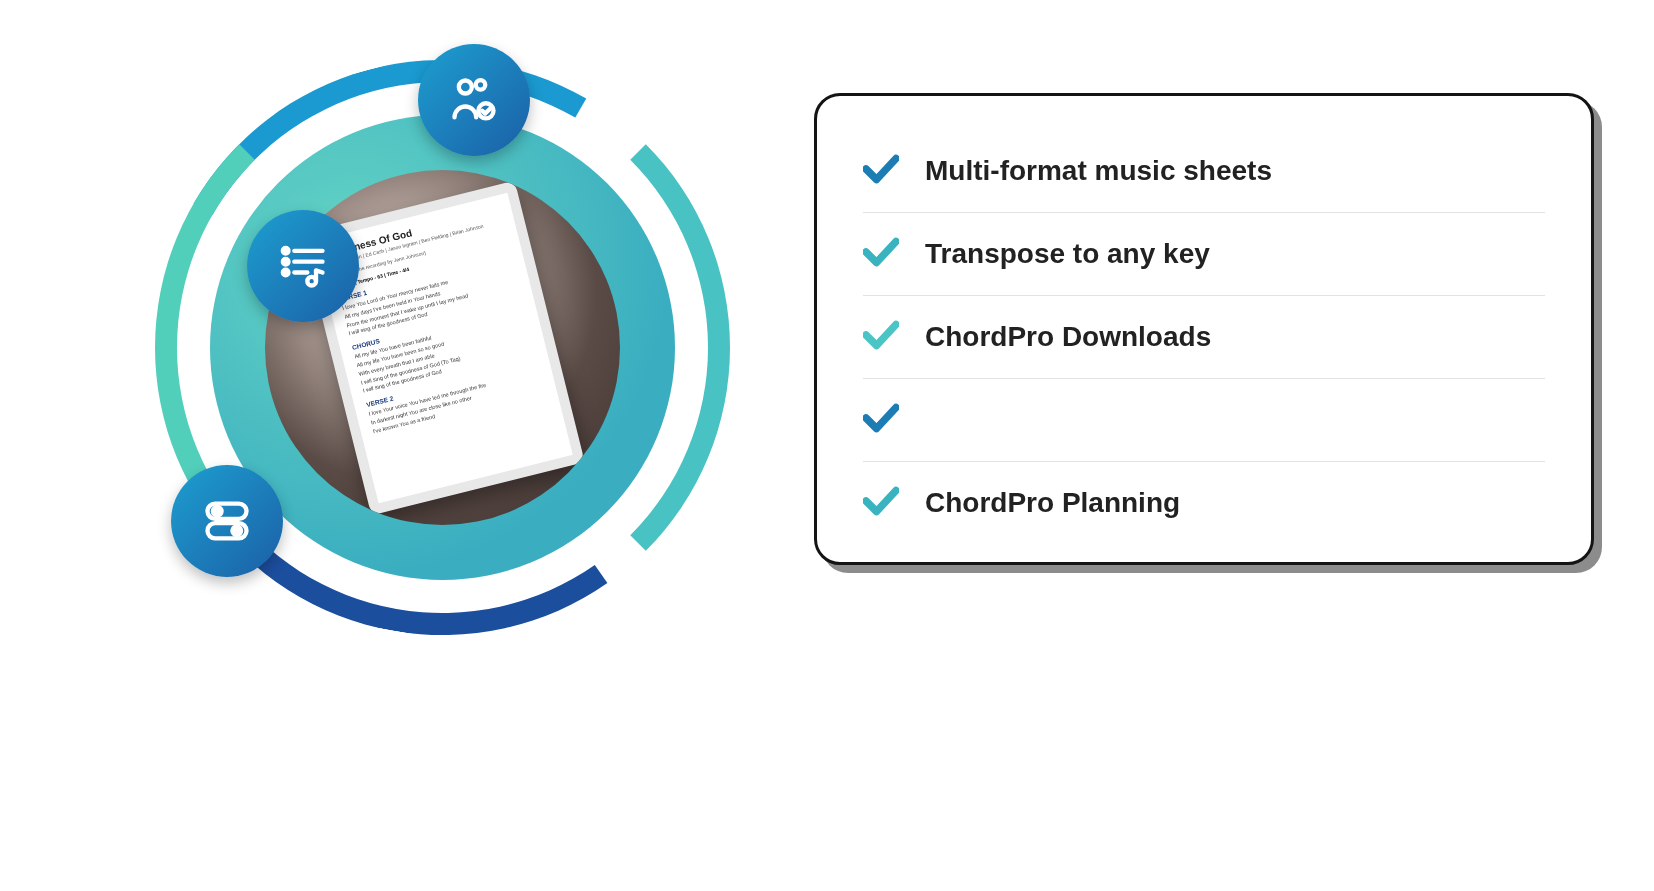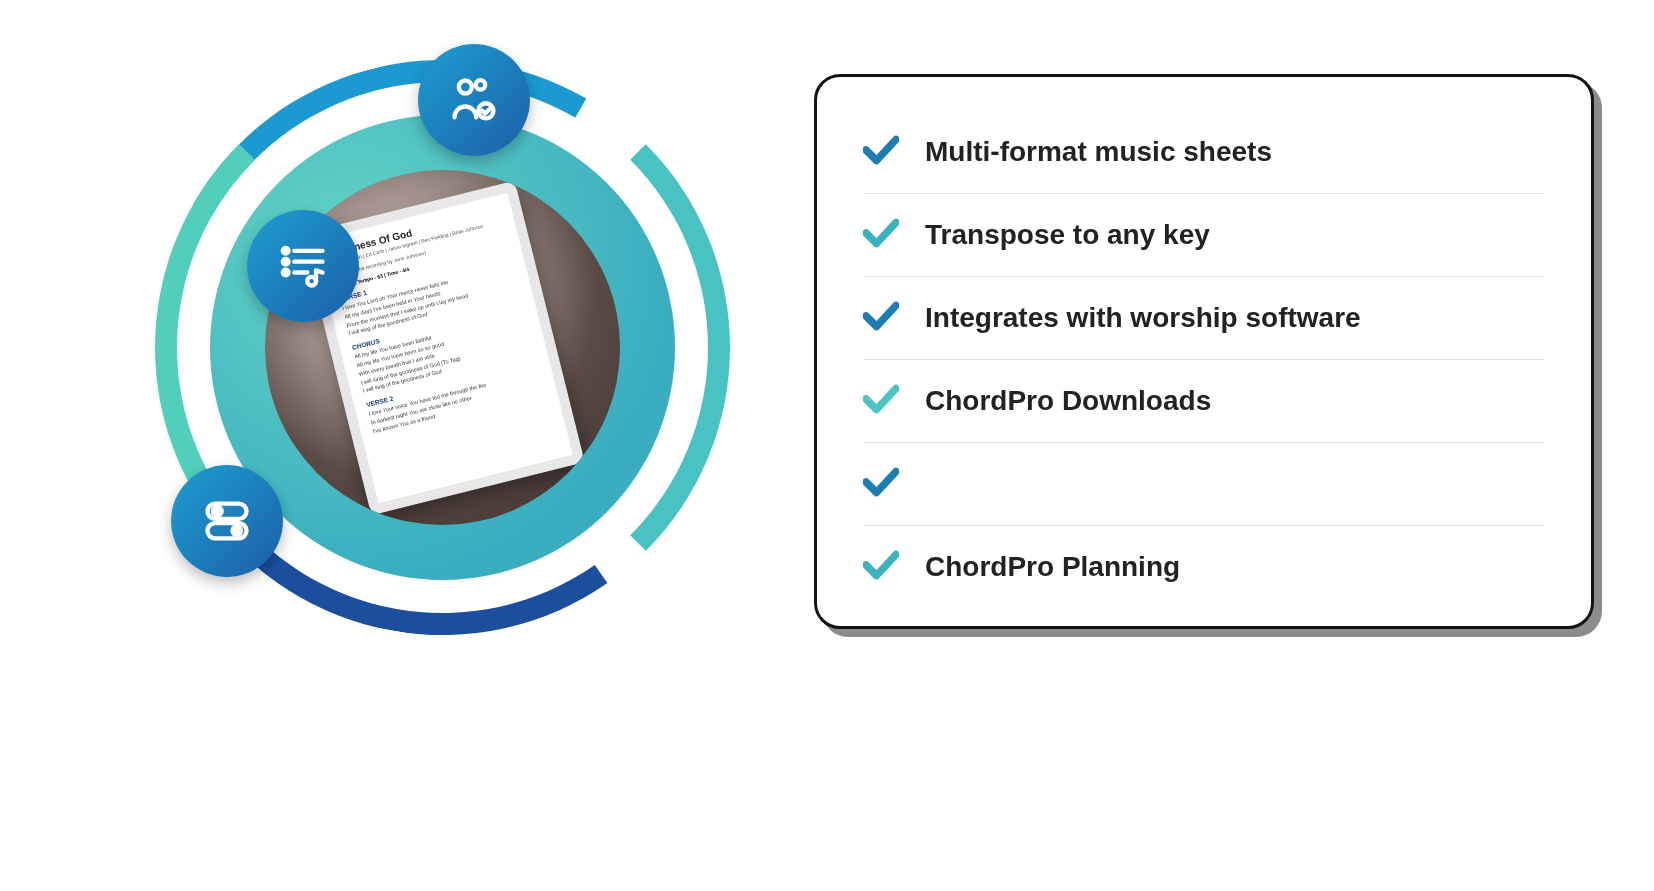--- a/index.html
+++ b/index.html
@@ -90,21 +90,21 @@
     }
     .badge svg { width: 52px; height: 52px; stroke: #fff; fill: none; stroke-width: 2; stroke-linecap: round; stroke-linejoin: round; }
     .badge-people  { left: 263px; top: -16px; }
     .badge-list    { left: 92px;  top: 150px; }
     .badge-sliders { left: 16px;  top: 405px; }
 
     
     .feature-card {
       position: absolute;
       right: 60px;
-      top: 74px;
+      top: 93px;
       width: 780px;
       background: #fff;
       border: 3px solid #141414;
       border-radius: 26px;
       padding: 34px 46px 18px;
       box-shadow: 8px 8px 0 rgba(0,0,0,.45);
     }
     .feature {
       display: flex;
       align-items: center;
@@ -197,26 +197,20 @@
           </svg></span>
         <span class="label">Multi-format music sheets</span>
       </div>
       <div class="feature">
         <span class="check"><svg viewBox="0 0 24 18" fill="none" stroke="#39b3c0" stroke-linecap="round" stroke-linejoin="round">
             <path d="M2 9 L9 16 L22 2"></path>
           </svg></span>
         <span class="label">Transpose to any key</span>
       </div>
       <div class="feature">
-        <span class="check"><svg viewBox="0 0 24 18" fill="none" stroke="#1b7db3" stroke-linecap="round" stroke-linejoin="round">
-            <path d="M2 9 L9 16 L22 2"></path>
-          </svg></span>
-        <span class="label">Integrates with worship software</span>
-      </div>
-      <div class="feature">
         <span class="check"><svg viewBox="0 0 24 18" fill="none" stroke="#4ac4c4" stroke-linecap="round" stroke-linejoin="round">
             <path d="M2 9 L9 16 L22 2"></path>
           </svg></span>
         <span class="label">ChordPro Downloads</span>
       </div>
       <div class="feature">
         <span class="check"><svg viewBox="0 0 24 18" fill="none" stroke="#1b7db3" stroke-linecap="round" stroke-linejoin="round">
             <path d="M2 9 L9 16 L22 2"></path>
           </svg></span>
       </div>

